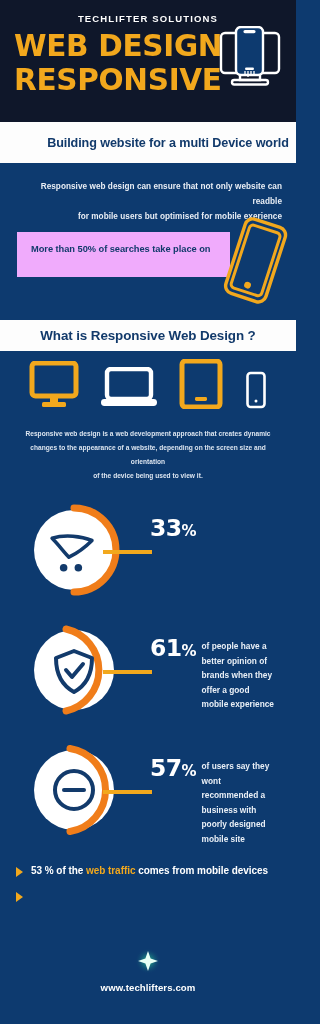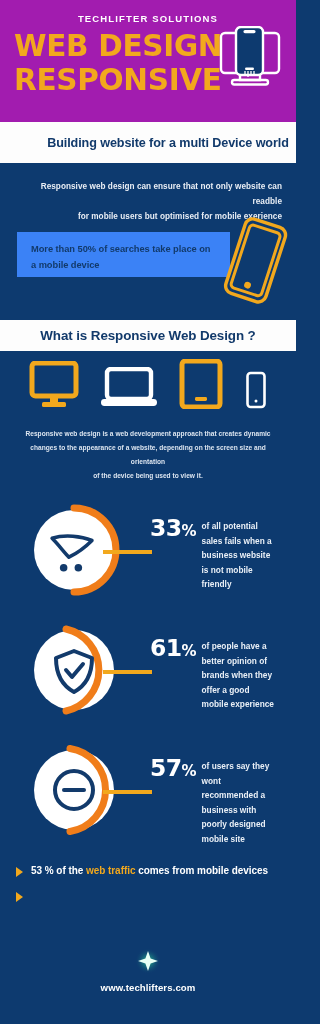--- a/index.html
+++ b/index.html
@@ -19,21 +19,21 @@
     width: 296px;
     height: 1024px;
     position: relative;
     background: #0d3a6f;
   }
 
   
   .header {
     position: relative;
     height: 122px;
-    background: #a21caf;
+    background: #0f172a;
     padding-top: 10px;
     box-sizing: border-box;
   }
   .brand-eyebrow {
     text-align: center;
     color: #ffffff;
     font-size: 9.5px;
     font-weight: 700;
     letter-spacing: 1.15px;
     margin-top: 3px;
@@ -101,21 +101,21 @@
     font-weight: 600;
     line-height: 15px;
     letter-spacing: 0.05px;
   }
   .callout {
     position: absolute;
     left: 17px;
     top: 69px;
     width: 213px;
     height: 45px;
-    background: #3b82f6;
+    background: #f0abfc;
     box-sizing: border-box;
     padding: 9px 12px 0 14px;
   }
   .callout .line {
     color: #123a6b;
     font-size: 9.3px;
     font-weight: 600;
     line-height: 16px;
     letter-spacing: -0.05px;
   }
@@ -276,21 +276,20 @@
   </div>
 
   <div class="intro">
     <div class="intro-copy">
       <div>Responsive web design can ensure that not only website can readble</div>
       <div>for mobile users but optimised for mobile exerience</div>
     </div>
 
     <div class="callout">
       <div class="line"><span>More than </span><b>50%</b><span> of searches take place on</span></div>
-      <div class="line">a mobile device</div>
     </div>
 
     <div class="tilt-phone">
       <svg width="72" height="94" viewBox="0 0 72 94" fill="none">
         <g transform="rotate(18 36 47)">
           <rect x="16" y="6" width="42" height="78" rx="8" stroke="#f2a81d" stroke-width="3.4"></rect>
           <rect x="21" y="12" width="32" height="66" rx="4" stroke="#f2a81d" stroke-width="3"></rect>
           <circle cx="37" cy="71" r="3.4" fill="#f2a81d"></circle>
         </g>
       </svg>
@@ -352,21 +351,20 @@
           <g transform="translate(24,30) scale(1.05)">
             <path d="M2 6 C14 2 30 4 40 8 C34 14 26 20 18 24 C14 20 8 12 2 6 Z" fill="none" stroke="#123a6b" stroke-width="3.4" stroke-linejoin="round"></path>
             <circle cx="13" cy="34" r="3.6" fill="#123a6b"></circle>
             <circle cx="27" cy="34" r="3.6" fill="#123a6b"></circle>
           </g>
         </svg>
       </div>
       <div class="stat-connector"></div>
       <div class="stat-body">
         <div class="stat-pct"><span>33</span><span class="sym">%</span></div>
-        <div class="stat-desc">of all potential sales fails when a business website is not mobile friendly</div>
       </div>
     </div>
 
     <div class="stat">
       <div class="stat-ring">
         <svg width="96" height="96" viewBox="0 0 96 96" fill="none">
           <circle cx="48" cy="48" r="40" fill="#ffffff"></circle>
           <path d="M 40 7 A 42 42 0 0 1 40 89" stroke="#f07d1a" stroke-width="7" fill="none" stroke-linecap="round"></path>
           <g transform="translate(29,28)">
             <path d="M19 1 L37 8 C37 26 30 36 19 42 C8 36 1 26 1 8 Z" fill="none" stroke="#123a6b" stroke-width="4" stroke-linejoin="round"></path>

